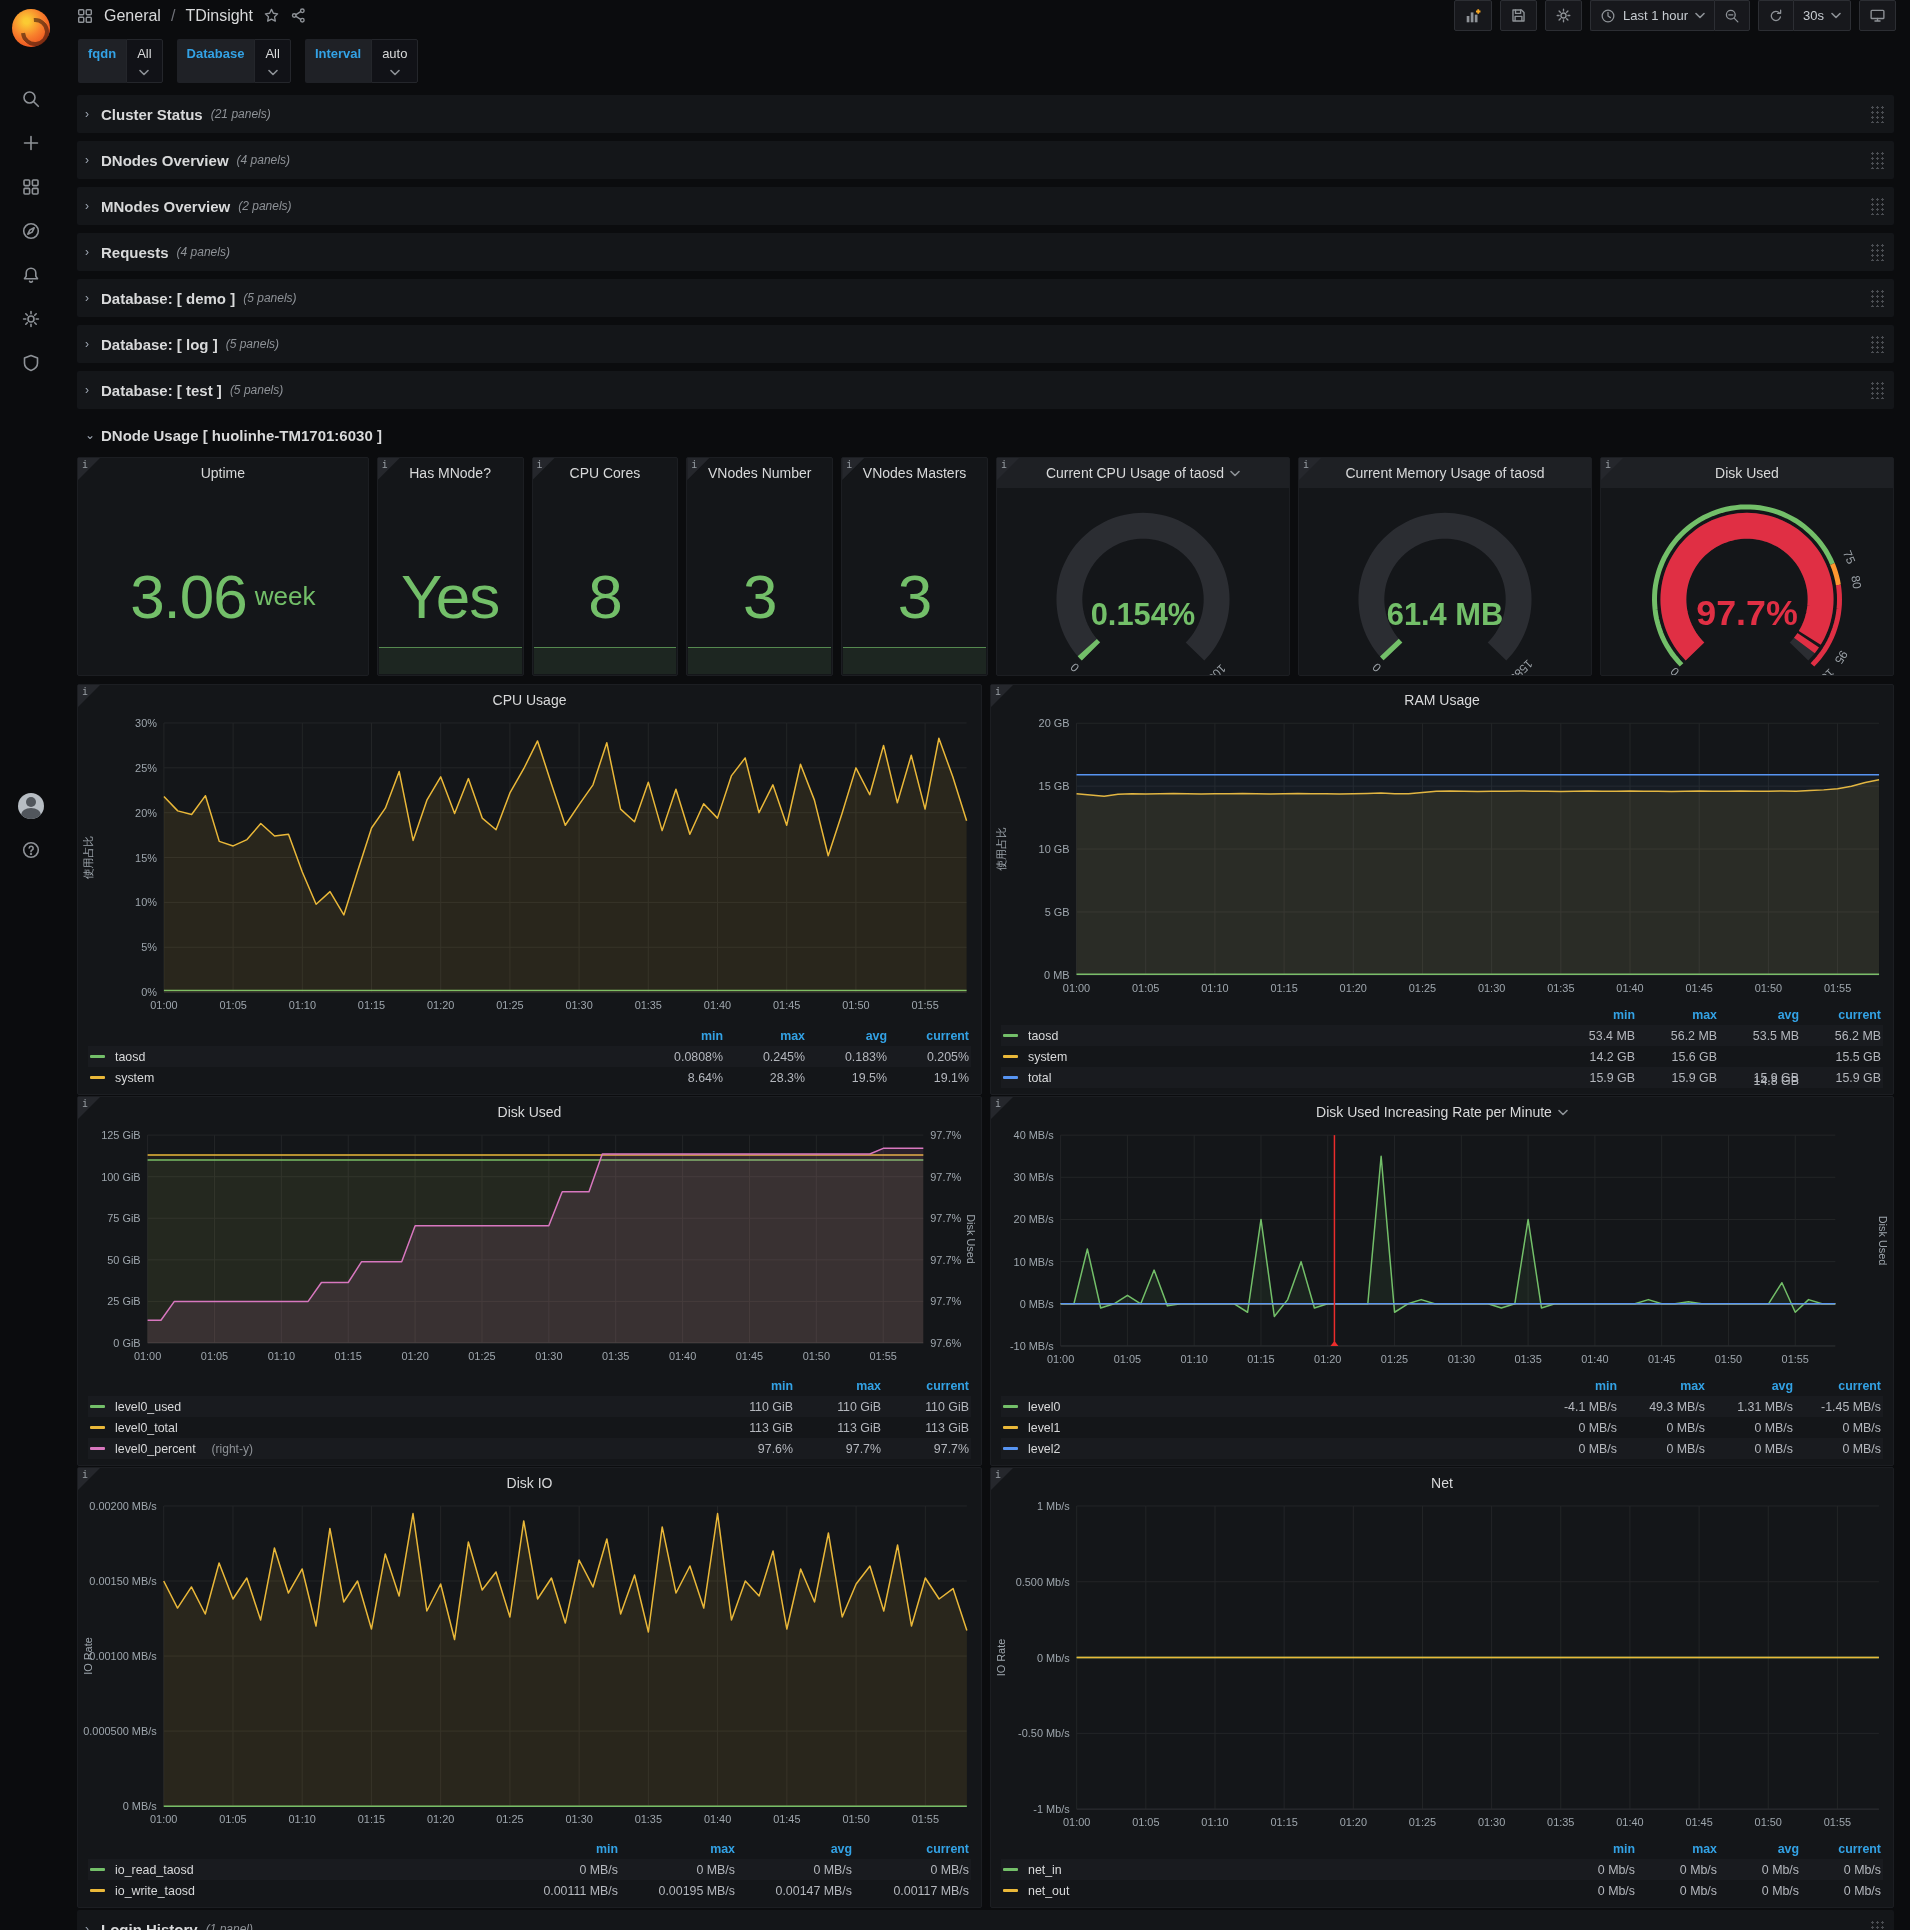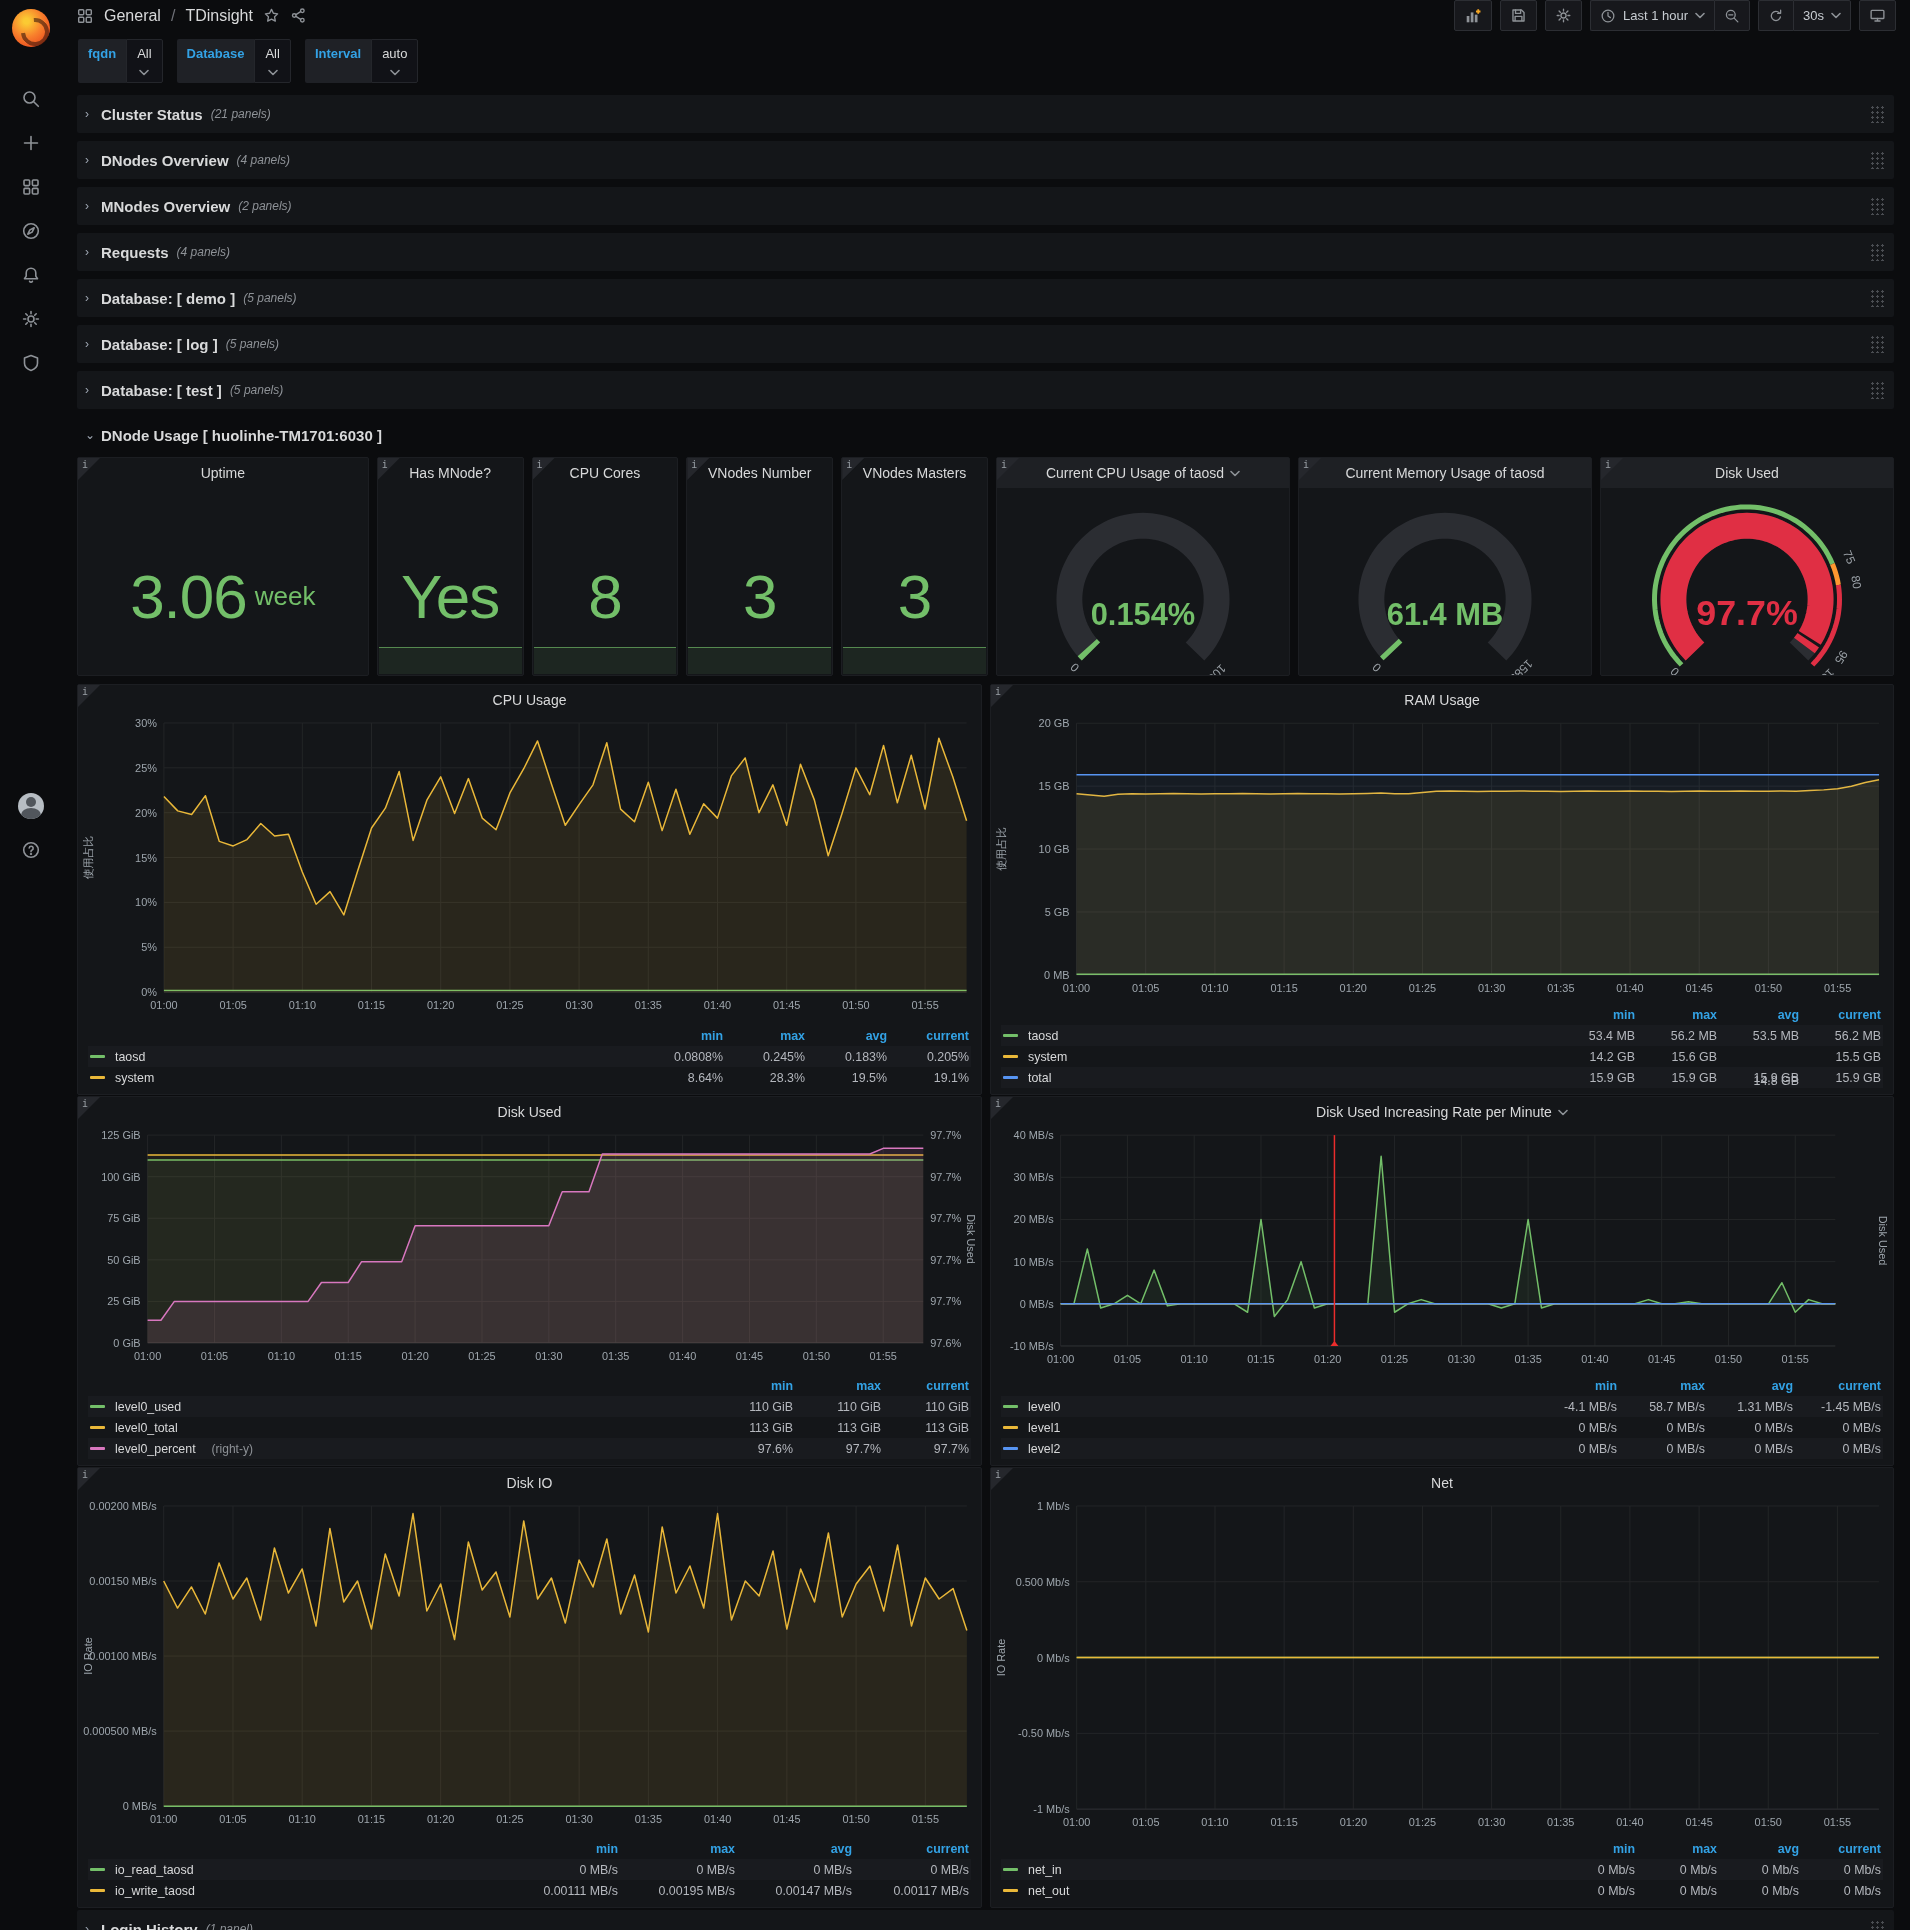--- a/index.html
+++ b/index.html
@@ -771,21 +771,21 @@
                 <div class="lcell" style="width: 88px;">max</div>
                 <div class="lcell" style="width: 88px;">avg</div>
                 <div class="lcell" style="width: 88px;">current</div>
               </div>
               <div class="lrow">
                 <div class="lname">
                   <span class="lswatch" style="background: rgb(115, 191, 105);"></span>
                   <span>level0</span>
                 </div>
                 <div class="lcell" style="width: 88px;">-4.1 MB/s</div>
-                <div class="lcell" style="width: 88px;">58.7 MB/s</div>
+                <div class="lcell" style="width: 88px;">49.3 MB/s</div>
                 <div class="lcell" style="width: 88px;">1.31 MB/s</div>
                 <div class="lcell" style="width: 88px;">-1.45 MB/s</div>
               </div>
               <div class="lrow">
                 <div class="lname">
                   <span class="lswatch" style="background: rgb(234, 184, 57);"></span>
                   <span>level1</span>
                 </div>
                 <div class="lcell" style="width: 88px;">0 MB/s</div>
                 <div class="lcell" style="width: 88px;">0 MB/s</div>

